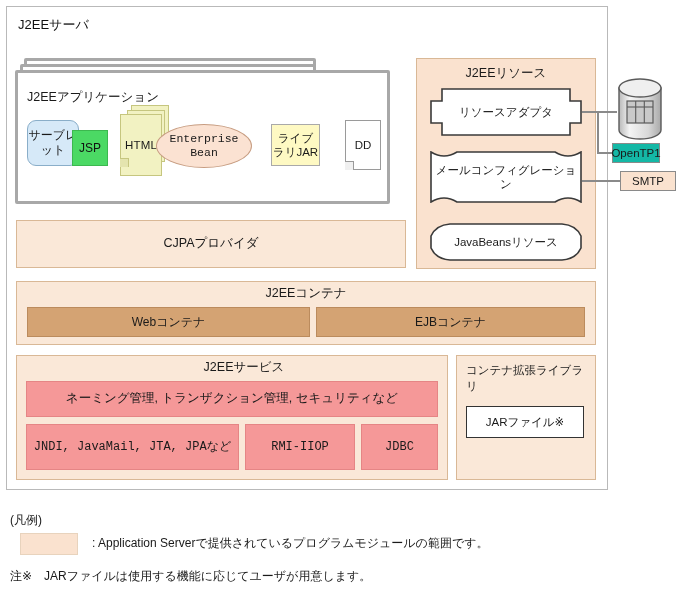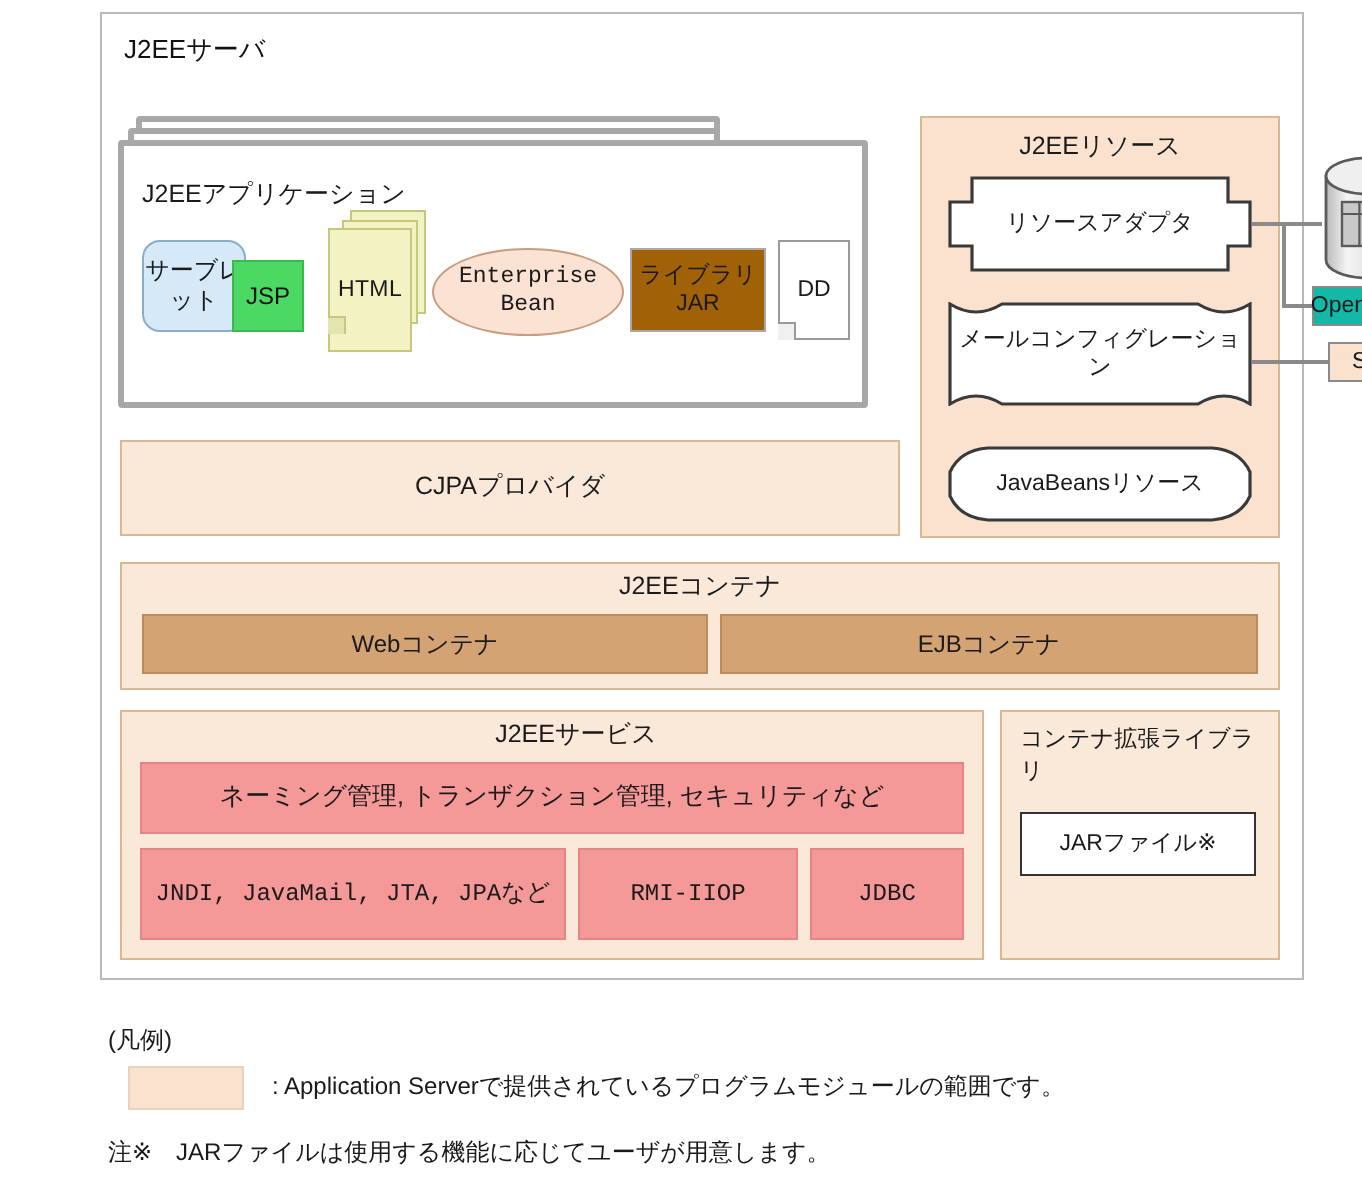--- a/index.html
+++ b/index.html
@@ -7,21 +7,21 @@
     background: #ffffff;
   }
   body {
     width: 681px; height: 592px;
     position: relative;
     font-family: "Liberation Sans", "DejaVu Sans", sans-serif;
     font-size: 12px;
     color: #1a1a1a;
     overflow: hidden;
   }
-  .abs { position: absolute; box-sizing: border-box; margin-left: 44px; }
+  .abs { position: absolute; box-sizing: border-box; }
   .ctr {
     display: flex; align-items: center; justify-content: center;
     text-align: center; line-height: 1.25;
   }
 
   
   #server-frame {
     left: 6px; top: 6px; width: 602px; height: 484px;
     border: 1px solid #b9b9b9;
     background: #ffffff;
@@ -65,27 +65,27 @@
     left: 120px; top: 114px; width: 42px; height: 62px;
     background: #f2f2c2; border: 1px solid #c6c67f;
     font-size: 11.5px; letter-spacing: .2px;
   }
   #html-fold {
     left: 120px; top: 158px; width: 9px; height: 9px;
     background: #e4e4ae;
     border-right: 1px solid #c6c67f; border-top: 1px solid #c6c67f;
   }
   #ejb-ellipse {
-    left: 172px; top: 124px; width: 96px; height: 44px;
+    left: 156px; top: 124px; width: 96px; height: 44px;
     background: #fbe2d2; border: 1px solid #c79d82; border-radius: 50%;
     font-size: 11.5px; font-family: "Liberation Mono", "DejaVu Sans Mono", monospace;
   }
   #libjar-box {
-    left: 271px; top: 124px; width: 68px; height: 42px;
-    background: #a16207; border: 1px solid #a9a9a9;
+    left: 271px; top: 124px; width: 49px; height: 42px;
+    background: #fef9c3; border: 1px solid #a9a9a9;
     font-size: 11.5px;
   }
   #dd-doc {
     left: 345px; top: 120px; width: 36px; height: 50px;
     background: #ffffff; border: 1px solid #9a9a9a;
     font-size: 11.5px;
   }
   #dd-fold {
     left: 345px; top: 161px; width: 9px; height: 9px;
     background: #f0f0f0;

